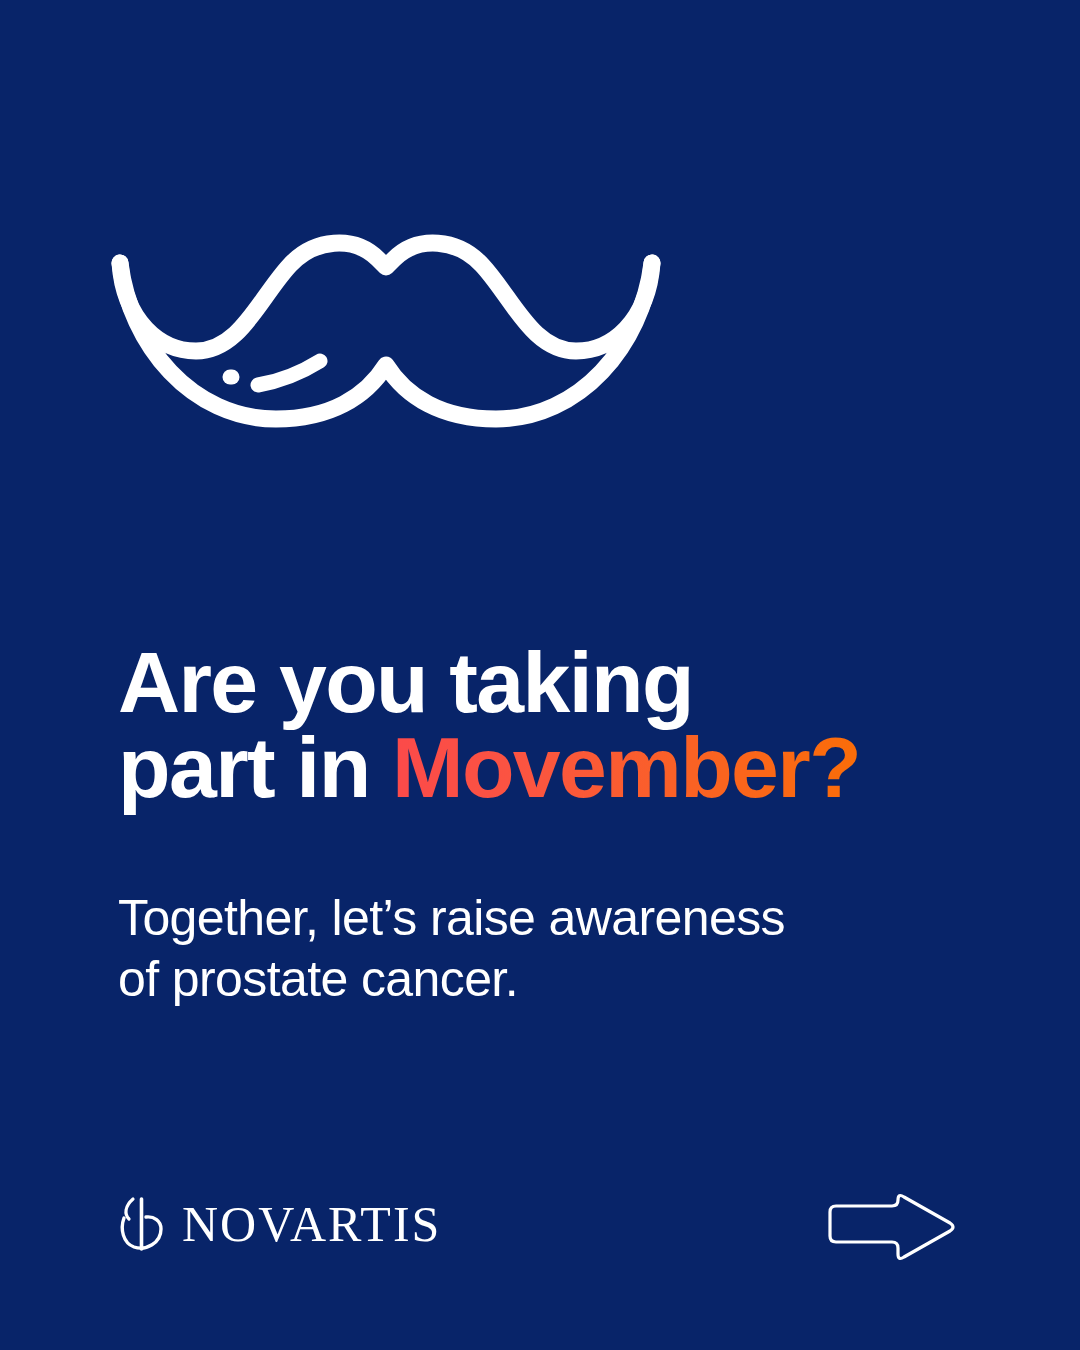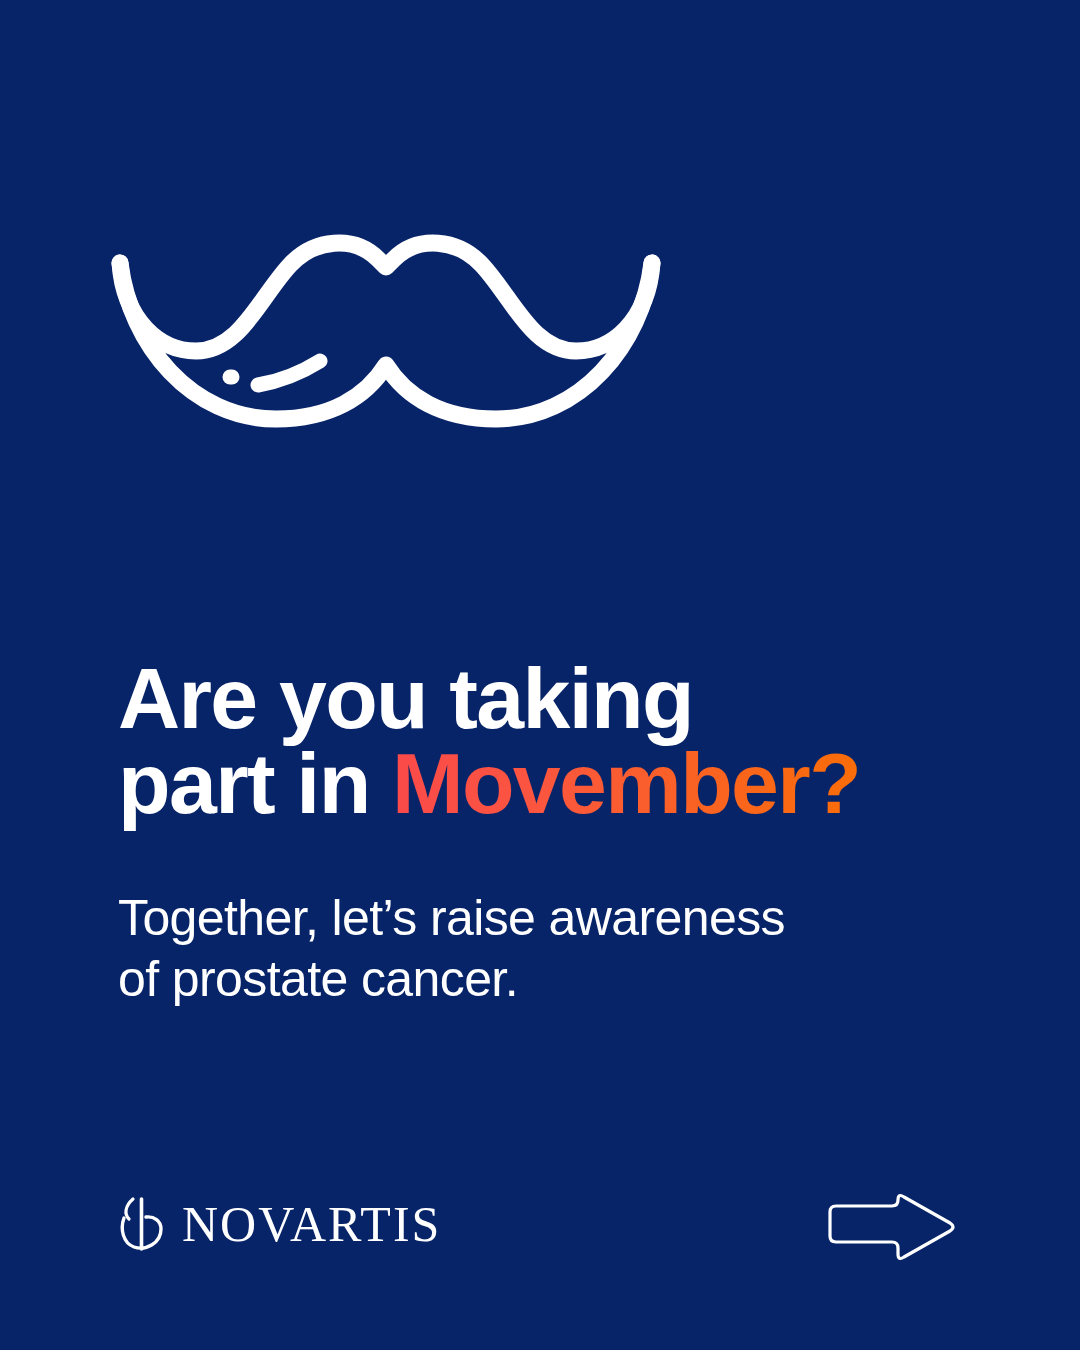--- a/index.html
+++ b/index.html
@@ -22,21 +22,21 @@
     left: 108px;
     top: 225px;
     width: 556px;
     height: 205px;
   }
 
   
   #headline {
     position: absolute;
     left: 118px;
-    top: 656px;
+    top: 640px;
     width: 860px;
   }
   .headline-line {
     font-size: 86px;
     font-weight: bold;
     line-height: 0.99;
     letter-spacing: -1.6px;
     color: #ffffff;
     white-space: nowrap;
   }

